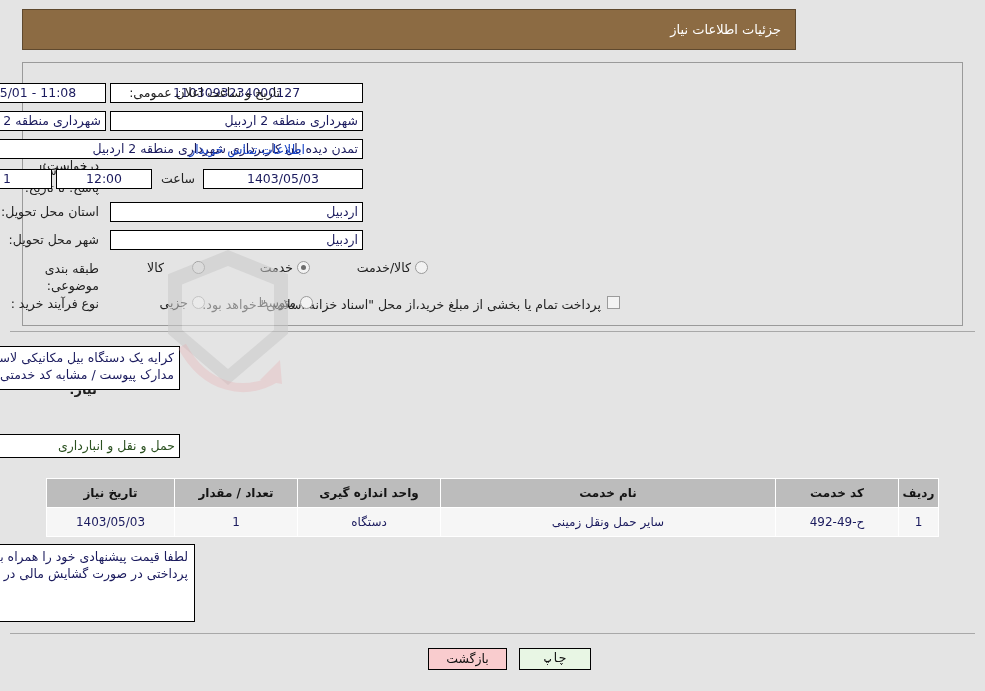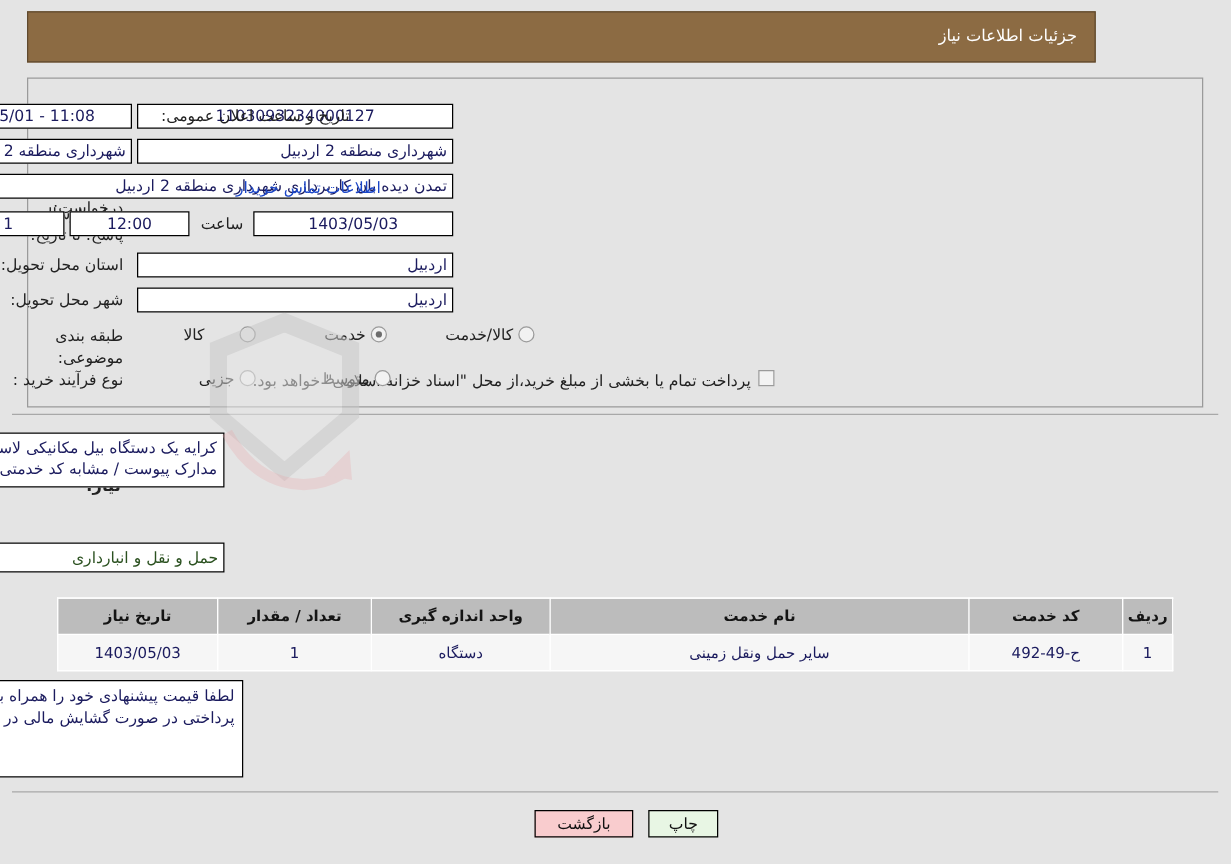--- a/index.html
+++ b/index.html
@@ -74,21 +74,21 @@
     opacity: .55;
     direction: ltr;
     font-family: "Liberation Sans", sans-serif;
   }
 
   
   .titlebar {
     position: absolute;
     left: 22px;
     top: 9px;
-    width: 855px;
+    width: 774px;
     height: 41px;
     background: #8c6b43;
     border: 1px solid #5f492e;
     box-sizing: border-box;
     color: #ffffff;
     display: flex;
     align-items: center;
     justify-content: flex-start;
     padding-right: 14px;
     font-size: 13px;
@@ -226,21 +226,21 @@
     border: 1px solid #000;
     font-size: 12.5px;
     text-align: center;
     line-height: 20px;
     height: 22px;
     cursor: pointer;
     z-index: 4;
     color: #111;
   }
   #btn-back  { left: 428px; top: 648px; width: 79px; background: #f9ccce; }
-  #btn-print { left: 519px; top: 648px; width: 56px; background: #e8f6e4; }
+  #btn-print { left: 519px; top: 648px; width: 72px; background: #e8f6e4; font-family: Liberation Mono, monospace; }
 </style>
 </head>
 <body>
 
 <div id="page">
 
   <div class="watermark">
     <div class="wm-shield"></div>
     <svg class="wm-arrow" viewBox="0 0 110 62">
       <path d="M6 8 C 30 52, 70 58, 100 40" stroke="#e8a9ad" stroke-width="9" fill="none"></path>

